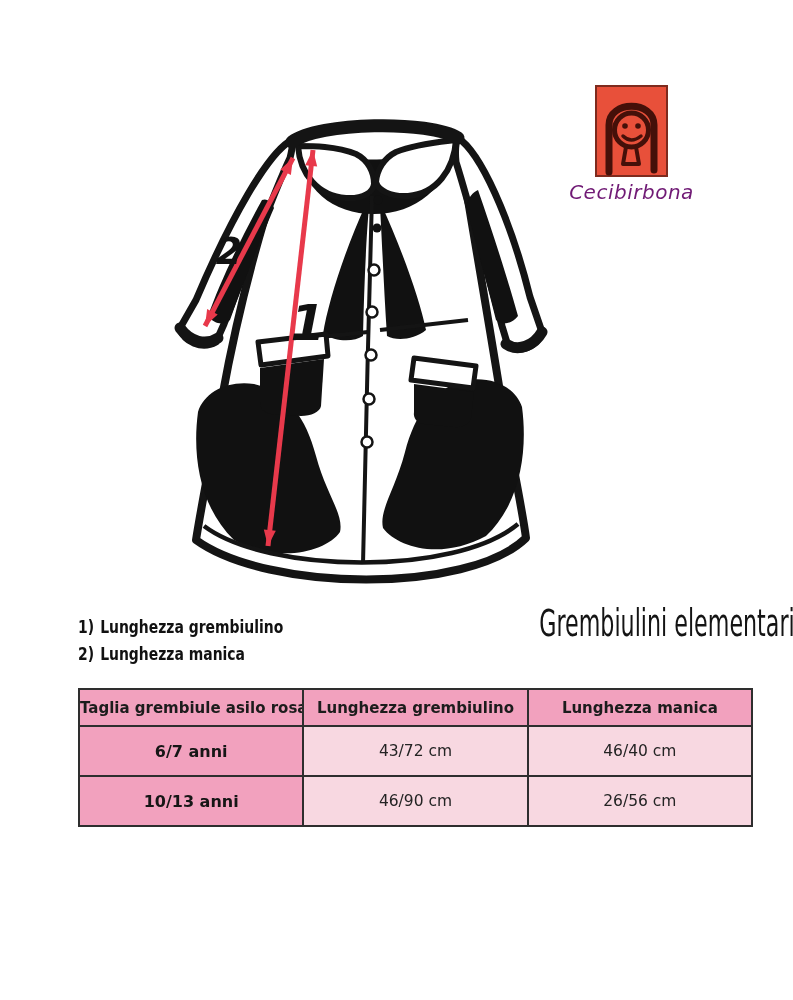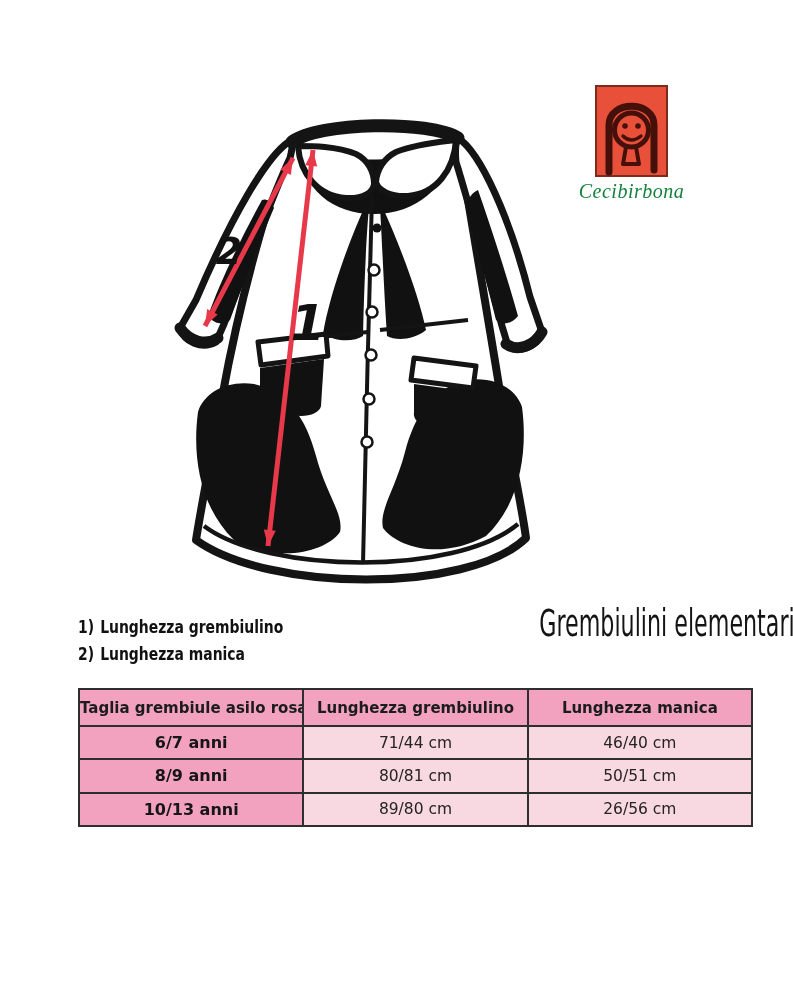--- a/index.html
+++ b/index.html
@@ -5,21 +5,21 @@
   * { margin:0; padding:0; box-sizing:border-box; }
   html,body { background:#ffffff; }
   .canvas {
     position:relative; width:793px; height:1000px; background:#ffffff;
     font-family:"DejaVu Sans", sans-serif; color:#161616; overflow:hidden;
   }
   
   .logo-wrap { position:absolute; left:595px; top:85px; width:73px; height:92px; }
   .brand-caption {
     position:absolute; left:556px; top:180px; width:151px; text-align:center;
-    font-size:20px; font-style:italic; font-weight:500; letter-spacing:.5px; color:#15803d;font-family:Liberation Serif, serif;
+    font-size:20px; font-style:italic; font-weight:500; letter-spacing:.5px; color:#701a75;
   }
   
   .main-title {
     position:absolute; left:400px; top:602px; width:348px; text-align:right;
     font-size:37px; font-weight:400; color:#141414; white-space:nowrap;
     transform:scaleX(0.60); transform-origin:100% 50%;
   }
   .legend { position:absolute; left:78px; top:617px; }
   .legend-row { display:flex; align-items:baseline; margin-bottom:7px;
     transform:scaleX(0.82); transform-origin:0 50%; }
@@ -147,29 +147,24 @@
     <thead>
       <tr>
         <th>Taglia grembiule asilo rosa</th>
         <th>Lunghezza grembiulino</th>
         <th>Lunghezza manica</th>
       </tr>
     </thead>
     <tbody>
       <tr>
         <td class="row-label">6/7 anni</td>
-        <td>71/44 cm</td>
+        <td>43/72 cm</td>
         <td>46/40 cm</td>
       </tr>
       <tr>
-        <td class="row-label">8/9 anni</td>
-        <td>80/81 cm</td>
-        <td>50/51 cm</td>
-      </tr>
-      <tr>
         <td class="row-label">10/13 anni</td>
-        <td>89/80 cm</td>
+        <td>46/90 cm</td>
         <td>26/56 cm</td>
       </tr>
     </tbody>
   </table>
 
 </div>
 
 </body></html>

